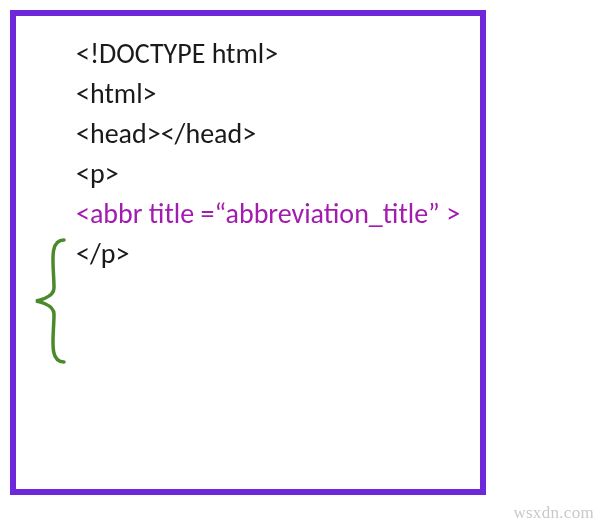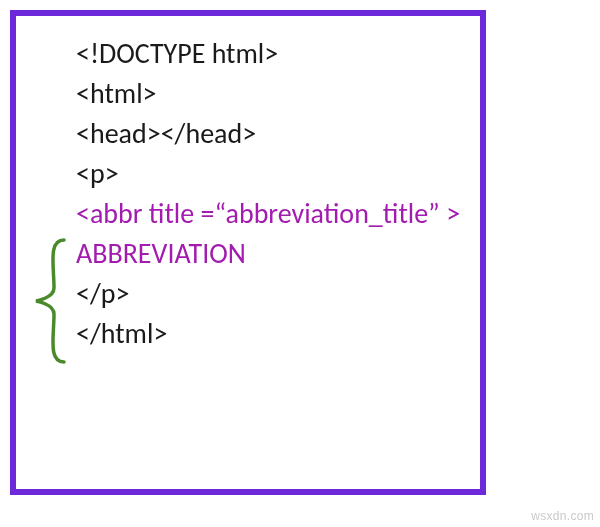--- a/index.html
+++ b/index.html
@@ -30,37 +30,35 @@
     left: 14px;
     top: 222px;
     width: 40px;
     height: 126px;
     pointer-events: none;
   }
   .watermark {
     position: absolute;
     right: 6px;
     bottom: 4px;
-    font-size: 12px;
+    font-size: 17px;
     color: #c9c9c9;
-    font-family: Liberation Sans, sans-serif;
+    font-family: Liberation Serif, serif;
     letter-spacing: 0.3px;
   }
 </style>
 </head>
 <body>
 
 <div class="frame">
   <div class="line">&lt;!DOCTYPE html&gt;</div>
   <div class="line">&lt;html&gt;</div>
   <div class="line">&lt;head&gt;&lt;/head&gt;</div>
   <div class="line">&lt;p&gt;</div>
   <div class="line green">&lt;abbr title =“abbreviation_title” &gt;</div>
-  <div class="line green">ABBREVIATION</div>
   <div class="line">&lt;/p&gt;</div>
-  <div class="line">&lt;/html&gt;</div>
 
   <svg class="bracket" viewBox="0 0 40 126" preserveAspectRatio="none">
     <path d="M34 2 C18 2 24 28 24 50 C24 60 6 63 6 63 C6 63 24 66 24 76 C24 98 18 124 34 124" stroke="#4a8a2a" stroke-width="3.5" fill="none" stroke-linecap="round"></path>
   </svg>
 </div>
 
 <div class="watermark">wsxdn.com</div>
 
 </body></html>

